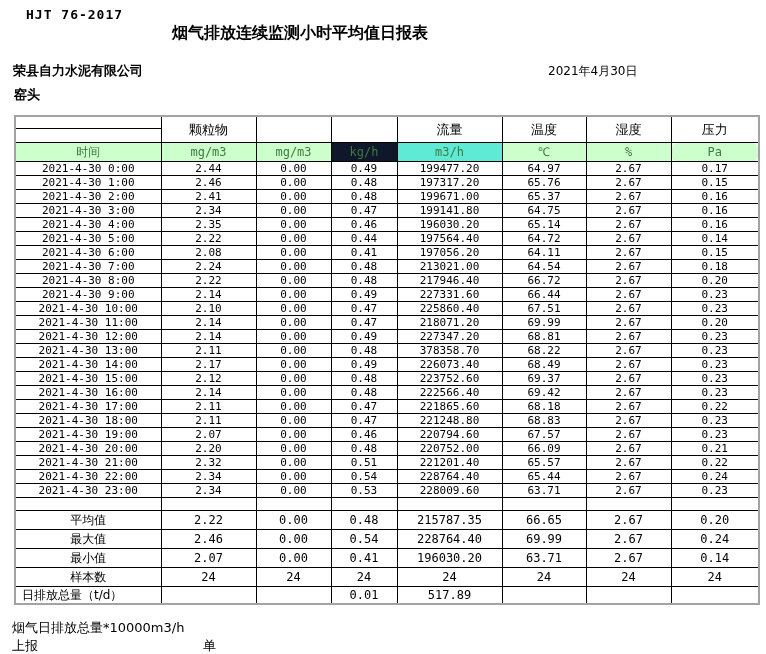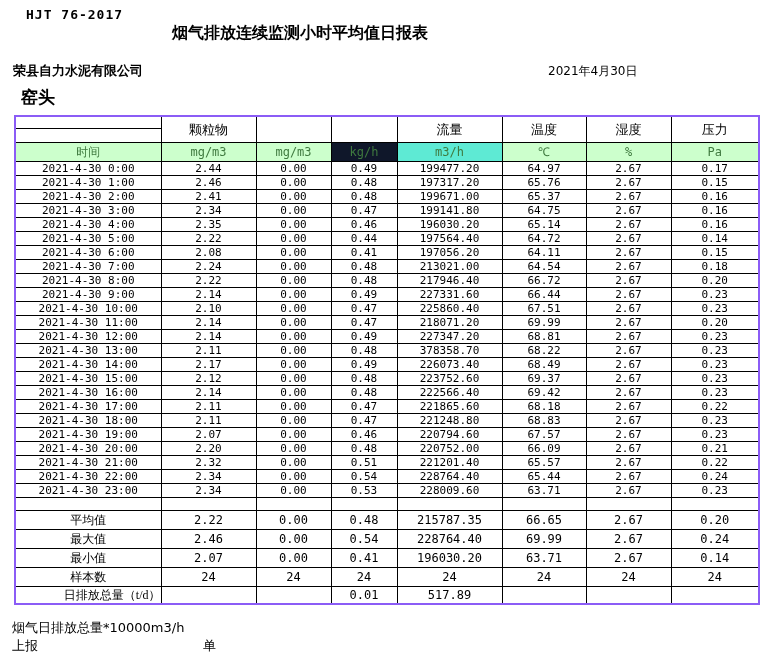--- a/index.html
+++ b/index.html
@@ -12,43 +12,43 @@
     position:absolute; left:8px; top:7px;
     font-family:"DejaVu Sans Mono", monospace;
     font-weight:bold; font-size:13px; letter-spacing:1px;padding-left:18px;
   }
   .title {
     position:absolute; left:0; top:23px; width:592px; text-align:center;
     font-weight:bold; font-size:16px;padding-left:8px;
   }
   .company { position:absolute; left:13px; top:62px; font-size:13px; font-weight:bold; }
   .report-date { position:absolute; left:548px; top:63px; font-size:12px; }
-  .station { position:absolute; left:21px; top:86px; font-size:17px; font-weight:bold; }
+  .station { position:absolute; left:14px; top:86px; font-size:13px; font-weight:bold; }
 
   table.report-table {
     position:absolute; left:14px; top:115px; width:744px;
     border-collapse:collapse; table-layout:fixed;
-    border:2px solid #8b5cf6;
+    border:2px solid #a3a3a3;
     font-family:"DejaVu Sans Mono", monospace; font-size:11px;
   }
   .report-table td {
     border:1px solid #000; text-align:center; padding:0;
     height:14px; line-height:14px; white-space:nowrap; overflow:hidden;
   }
   tr.group-row td { height:25px; line-height:25px; font-size:13px; font-family:"DejaVu Sans", sans-serif; }
   td.split-cell { vertical-align:top; }
   .split-top { height:12px; border-bottom:1px solid #000; }
   .split-bot { height:12px; }
   tr.unit-row td {
     height:18px; line-height:18px; font-size:12px;
   }
   tbody.data-body td { height:13px; line-height:13px; }
   tbody.summary-body td { height:18px; line-height:18px; font-size:12px; }
   tbody.summary-body td.label-cell { font-family:"DejaVu Sans", sans-serif; }
-  tbody.summary-body tr:nth-child(5) td.label-cell { text-align:right; padding-left:13px;font-family:Liberation Serif, serif; }
+  tbody.summary-body tr:nth-child(5) td.label-cell { text-align:left; padding-left:6px; }
   tbody.summary-body tr:nth-child(5) td { height:16px; line-height:16px; }
 
   .footer-note  { position:absolute; left:12px; top:619px; font-size:13px; }
   .footer-line2 { position:absolute; left:0;  top:637px; font-size:13px; }
   .stamp-label  { position:absolute; left:12px; }
   .unit-label   { position:absolute; left:203px; }
 </style>
 </head>
 <body>
 
@@ -84,21 +84,21 @@
       <td>压力</td>
     </tr>
     <tr class="unit-row">
       <td style="background: rgb(204, 255, 204); color: rgb(63, 122, 63);">时间</td>
       <td style="background: rgb(204, 255, 204); color: rgb(63, 122, 63);">mg/m3</td>
       <td style="background: rgb(204, 255, 204); color: rgb(63, 122, 63);">mg/m3</td>
       <td style="background: #0f172a; color: rgb(63, 122, 63);">kg/h</td>
       <td style="background: #5eead4; color: rgb(63, 122, 63);">m3/h</td>
       <td style="background: rgb(204, 255, 204); color: rgb(63, 122, 63);">℃</td>
       <td style="background: rgb(204, 255, 204); color: rgb(63, 122, 63);">%</td>
-      <td style="background: rgb(204, 255, 204); color: rgb(63, 122, 63);">Pa</td>
+      <td style="background: rgb(204, 255, 204); color: rgb(63, 122, 63); border-radius: 8px;">Pa</td>
     </tr>
   </tbody>
   <tbody class="data-body">
       <tr>
         <td>2021-4-30 0:00</td>
         <td>2.44</td>
         <td>0.00</td>
         <td>0.49</td>
         <td>199477.20</td>
         <td>64.97</td>

